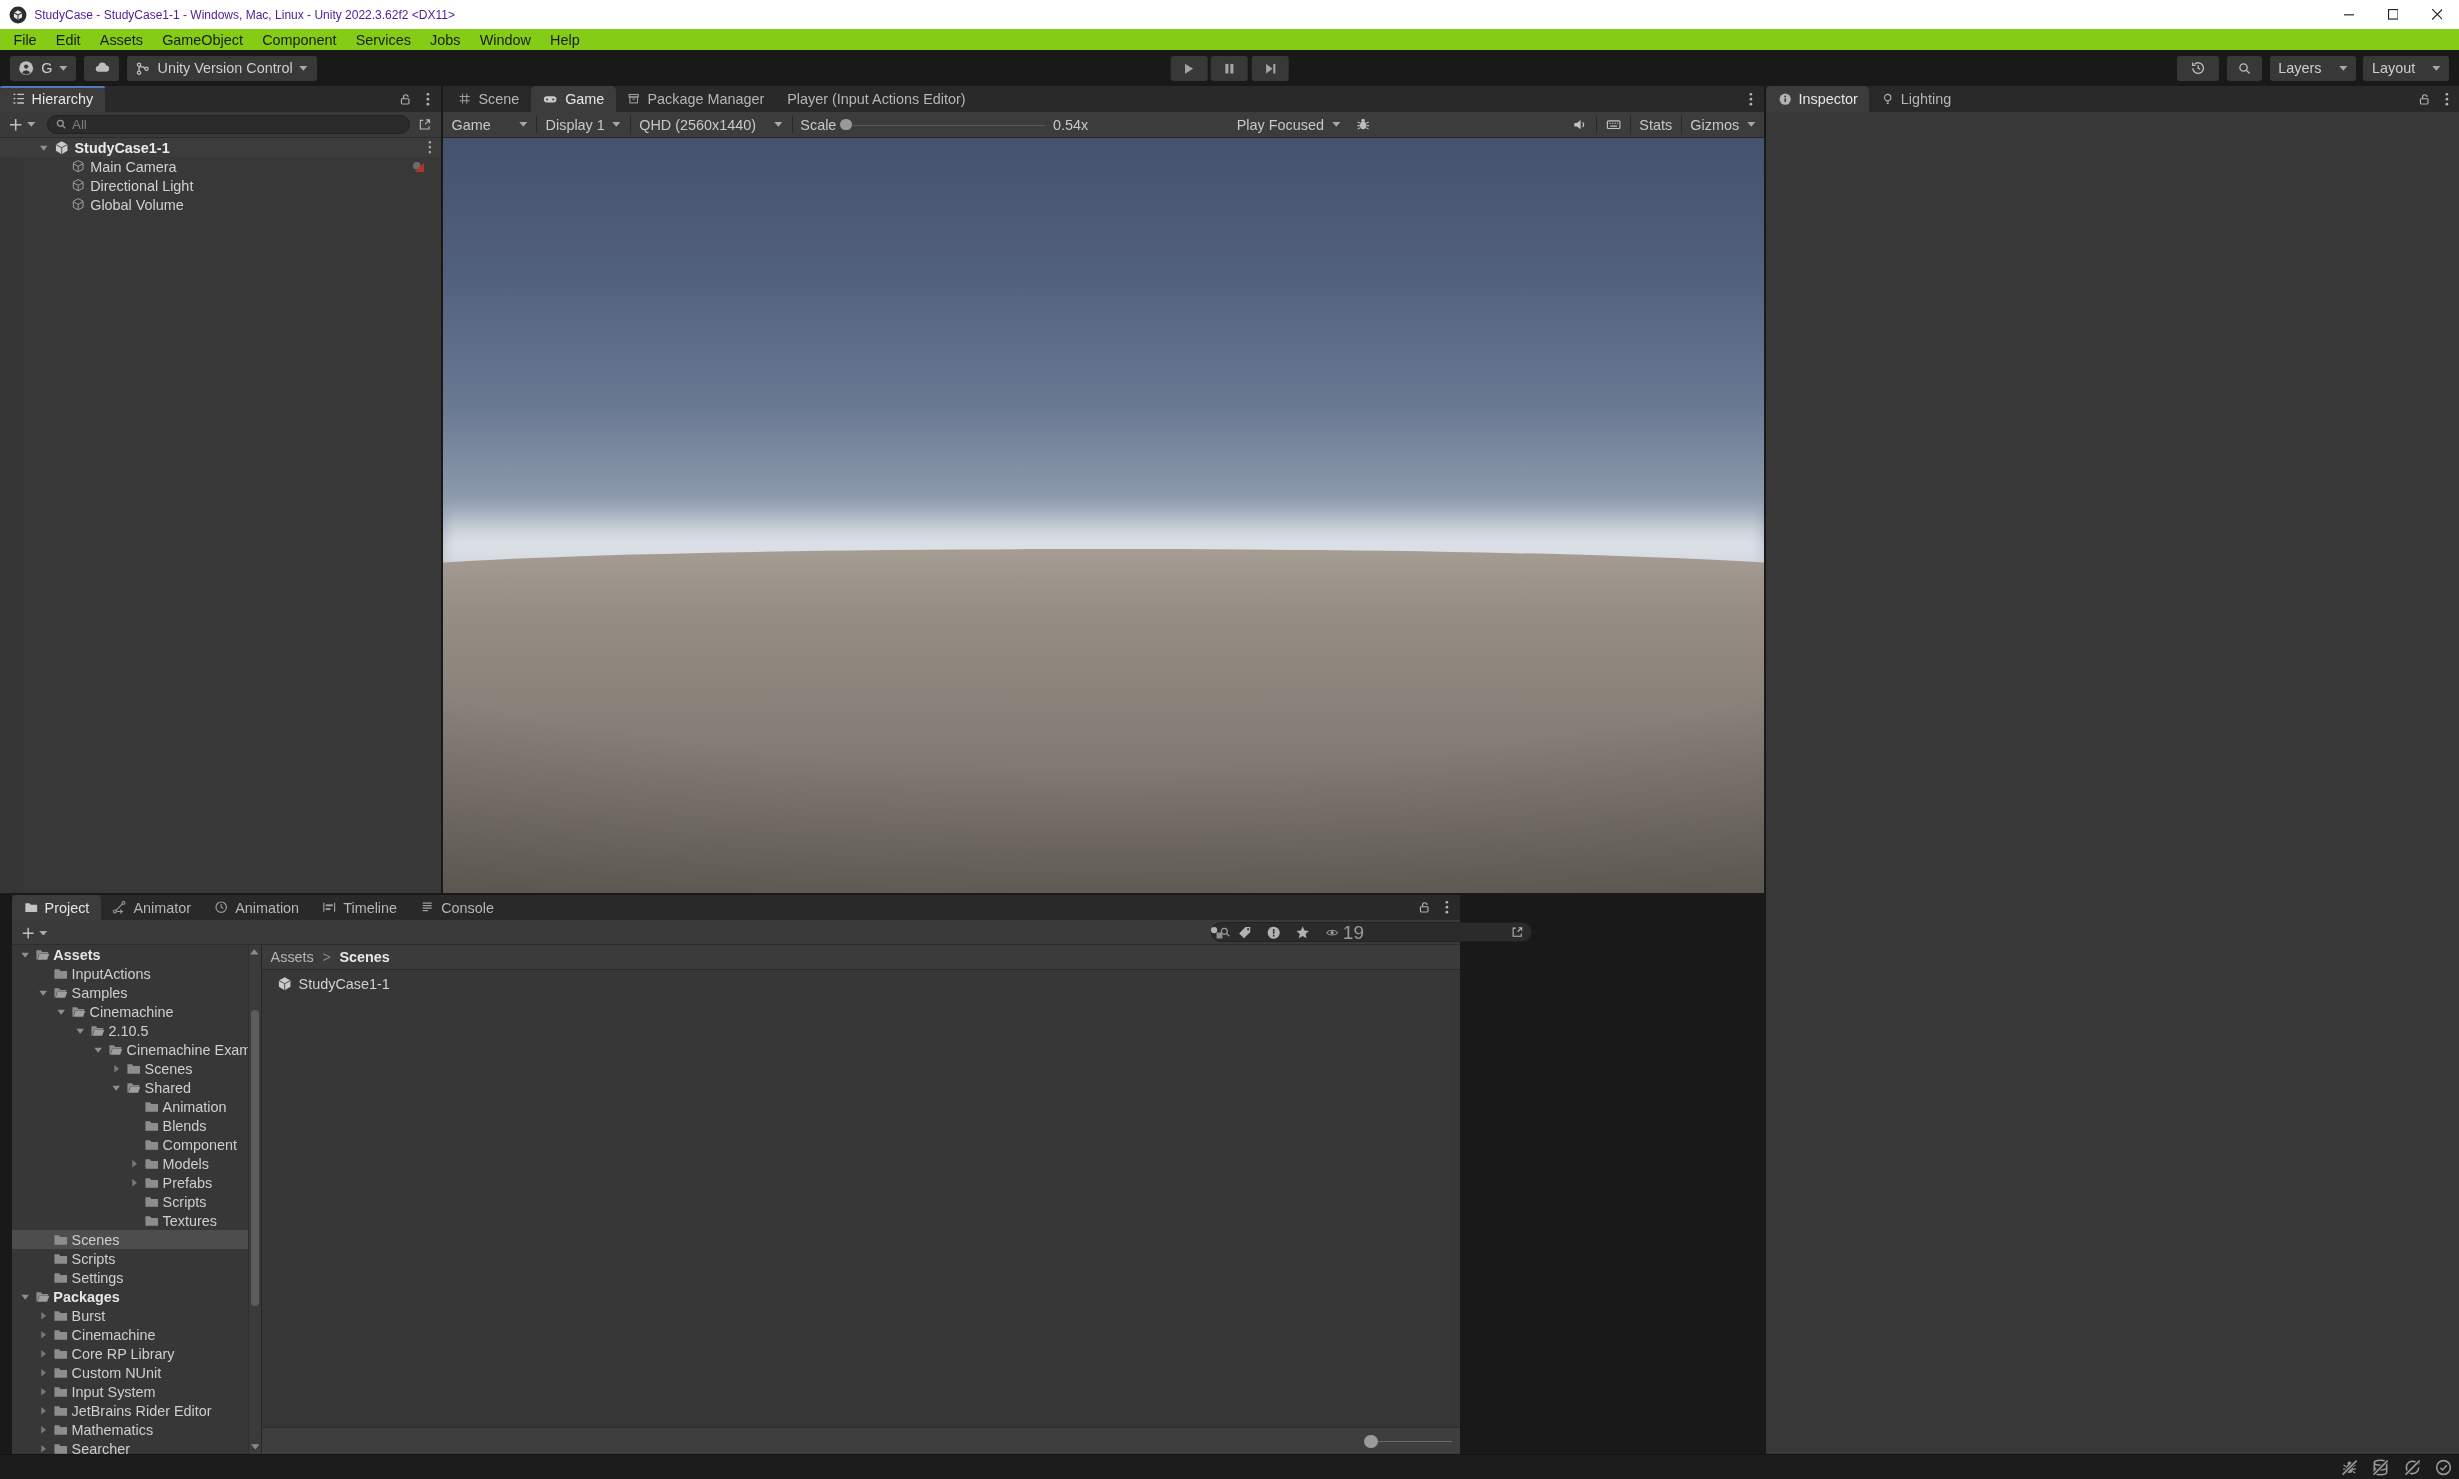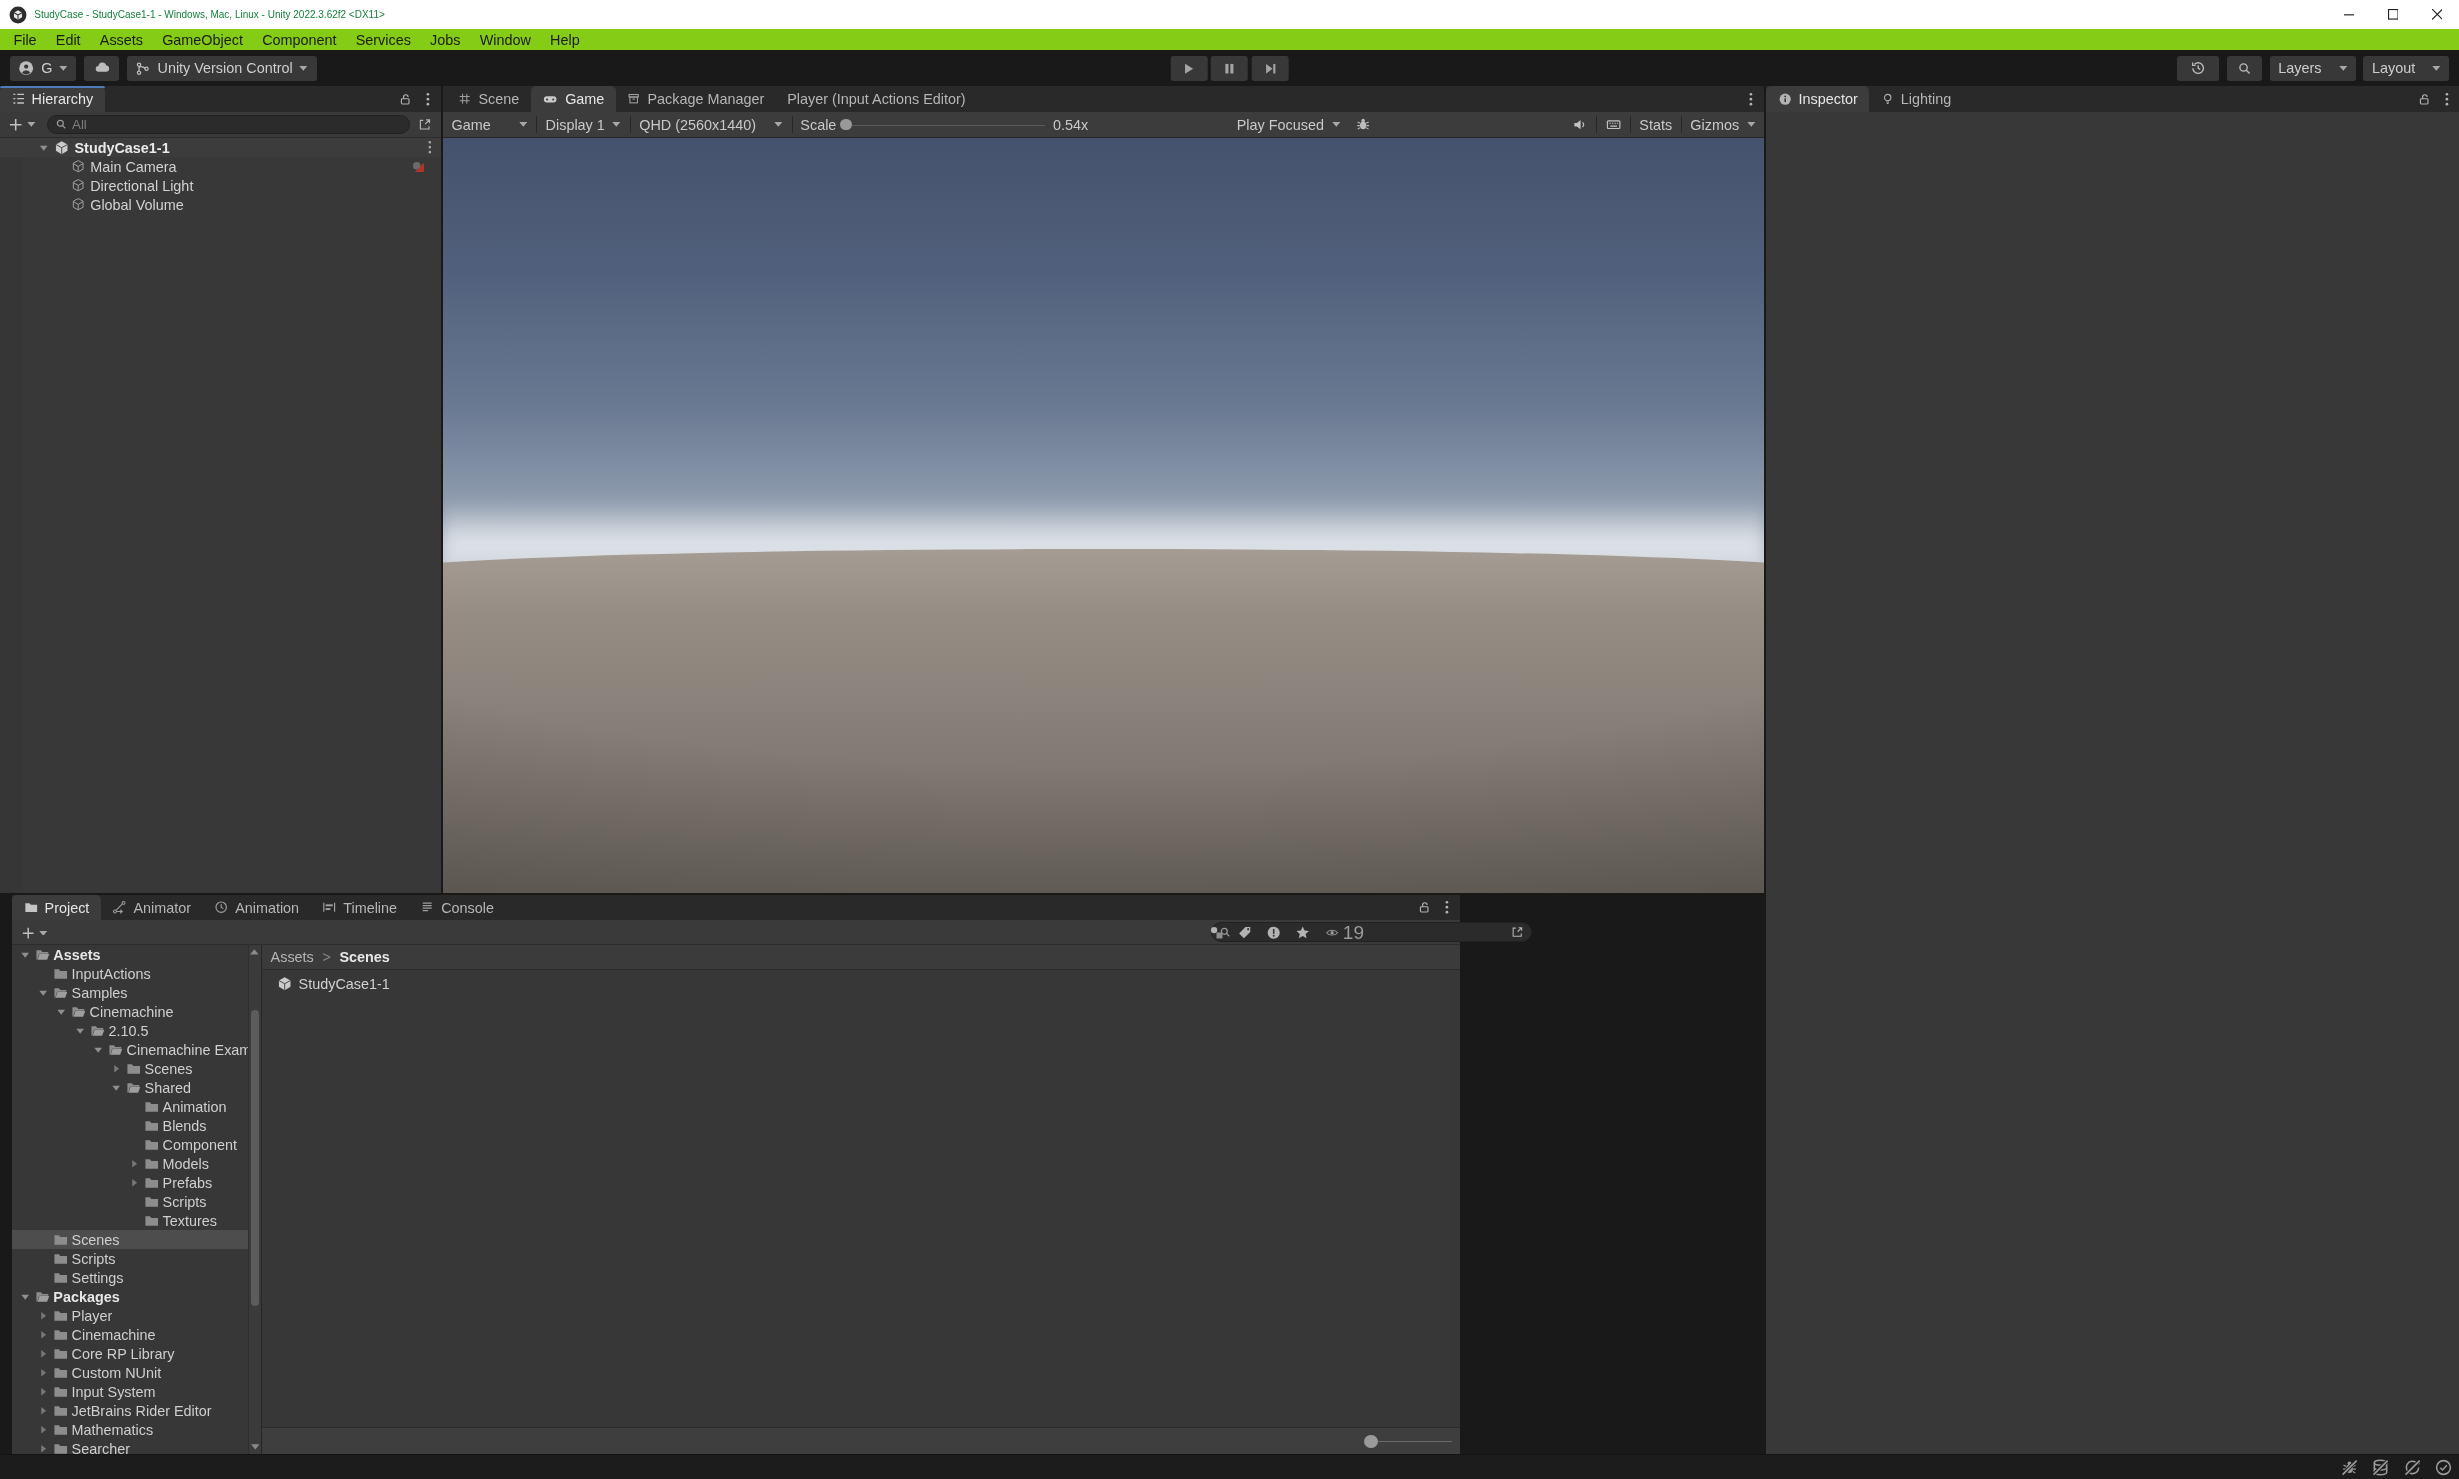--- a/index.html
+++ b/index.html
@@ -4,21 +4,21 @@
 <style>
   * { margin:0; padding:0; box-sizing:border-box; }
   html,body { width:2459px; height:1479px; overflow:hidden; }
   body { font-family:"Liberation Sans", sans-serif; background:#191919; position:relative; }
   svg { display:block; flex:none; }
 
   
   .titlebar { position:absolute; left:0; top:0; width:2459px; height:29px; background:#ffffff;
               display:flex; align-items:center; }
   .titlebar .appicon { margin:0 7.7px 0 8.6px; }
-  .titlebar .title { font-size:10px; color:#15803d; }
+  .titlebar .title { font-size:12px; color:#4c1d95; }
   .wincontrols { margin-left:auto; display:flex; height:100%; }
   .winbtn { width:44px; height:100%; display:flex; align-items:center; justify-content:center; }
 
   
   .menubar { position:absolute; left:0; top:29px; width:2459px; height:21px; background:#84cc16;
              display:flex; align-items:center; padding-left:3.8px; }
   .menu-item { font-size:14.4px; color:#1c1c1c; padding:0 9.6px; height:100%; display:flex; align-items:center; }
 
   
   .maintoolbar { position:absolute; left:0; top:50px; width:2459px; height:37px; background:#191919; }
@@ -713,21 +713,21 @@
         </svg>
         <span>Packages</span>
       </div>
       <div class="prow" style="padding-left: 24px;">
         <svg class="arr" width="11.5" height="11.5" viewBox="0 0 12 12">
           <path d="M4 2l5 4-5 4z" fill="#787878"></path>
         </svg>
         <svg width="15.4" height="15.4" viewBox="0 0 16 16">
           <path d="M1.5 3.5h4.6l1.5 1.8h7v8H1.5z" fill="#8d8d8d"></path>
         </svg>
-        <span>Player</span>
+        <span>Burst</span>
       </div>
       <div class="prow" style="padding-left: 24px;">
         <svg class="arr" width="11.5" height="11.5" viewBox="0 0 12 12">
           <path d="M4 2l5 4-5 4z" fill="#787878"></path>
         </svg>
         <svg width="15.4" height="15.4" viewBox="0 0 16 16">
           <path d="M1.5 3.5h4.6l1.5 1.8h7v8H1.5z" fill="#8d8d8d"></path>
         </svg>
         <span>Cinemachine</span>
       </div>

